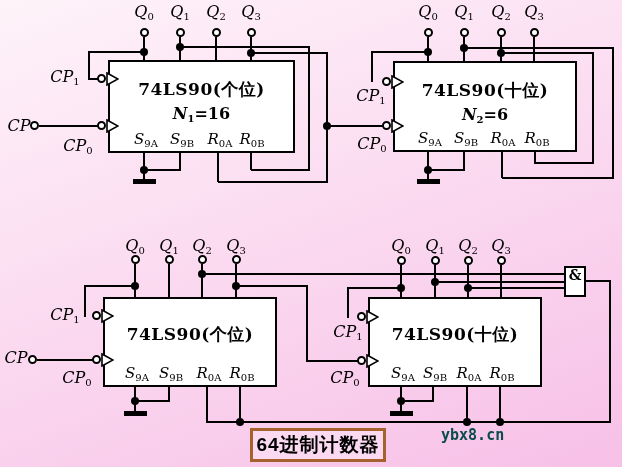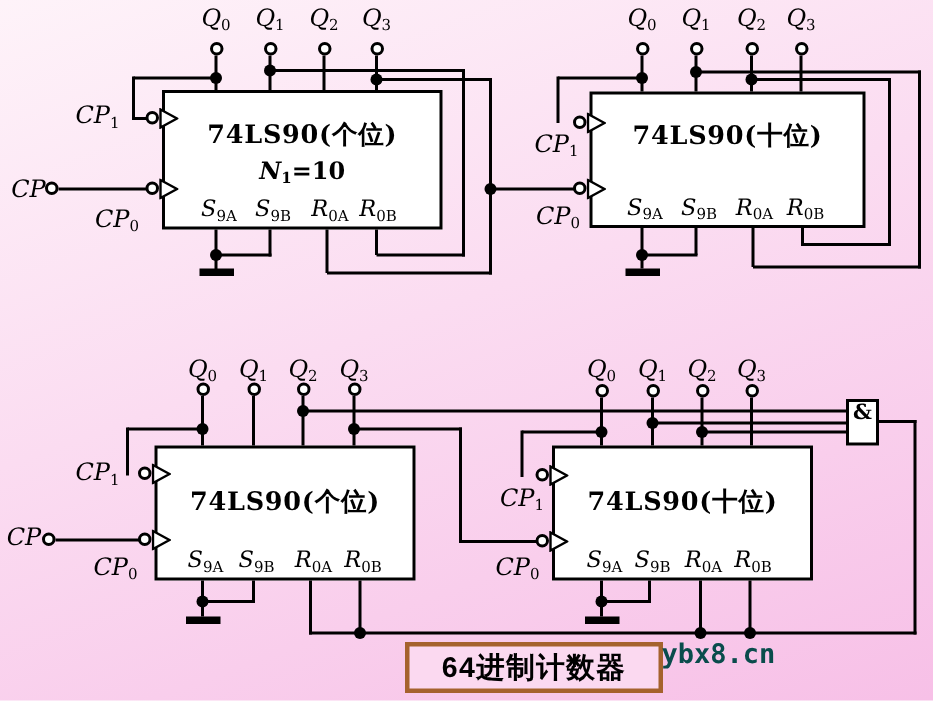--- a/index.html
+++ b/index.html
@@ -20,40 +20,41 @@
   .csub b{font-style:normal;}
   .pin{position:absolute;bottom:3px;transform:translateX(-50%);font-style:italic;font-size:15px;white-space:nowrap;}
   sub{font-style:normal;font-size:10px;vertical-align:-3px;line-height:0;}
   .qlbl{position:absolute;width:28px;text-align:center;font-style:italic;font-size:16px;}
   .cplbl{position:absolute;font-style:italic;font-size:16px;text-align:center;white-space:nowrap;}
   .caption{position:absolute;border:3px solid #a5622d;background:#fbd9f0;box-sizing:border-box;
     display:flex;align-items:center;justify-content:center;
     font-family:"Liberation Sans",sans-serif;font-weight:bold;font-size:19px;letter-spacing:1px;}
   .andgate{position:absolute;width:22px;height:31px;border:2px solid #000;background:#fff;box-sizing:border-box;
     text-align:center;font-weight:bold;font-size:14px;line-height:15px;font-family:"DejaVu Serif",serif;}
-  .wm{position:absolute;font-family:"DejaVu Sans Mono",monospace;font-weight:bold;font-size:18px;color:#0a4c4c;}
+  .wm{position:absolute;font-family:"DejaVu Sans Mono",monospace;font-weight:bold;font-size:15px;color:#0a4c4c;}
 </style>
 </head>
 <body>
 
 <div class="stage">
 
   <div class="layer">
 
     <div class="chip" style="left:108px;top:60px;width:187px;height:93px;">
       <div class="ctitle">74LS90(个位)</div>
-      <div class="csub"><em>N</em><sub>1</sub><b>=10</b></div>
+      <div class="csub"><em>N</em><sub>1</sub><b>=16</b></div>
       <span class="pin" style="left:36px"><em>S</em><sub>9A</sub></span>
       <span class="pin" style="left:72px"><em>S</em><sub>9B</sub></span>
       <span class="pin" style="left:110px"><em>R</em><sub>0A</sub></span>
       <span class="pin" style="left:142px"><em>R</em><sub>0B</sub></span>
     </div>
 
     <div class="chip" style="left:393px;top:61px;width:184px;height:91px;">
       <div class="ctitle">74LS90(十位)</div>
+      <div class="csub"><em>N</em><sub>2</sub><b>=6</b></div>
       <span class="pin" style="left:35px"><em>S</em><sub>9A</sub></span>
       <span class="pin" style="left:71px"><em>S</em><sub>9B</sub></span>
       <span class="pin" style="left:108px"><em>R</em><sub>0A</sub></span>
       <span class="pin" style="left:142px"><em>R</em><sub>0B</sub></span>
     </div>
 
     <span class="qlbl" style="left:130px;top:2px"><em>Q</em><sub>0</sub></span>
     <span class="qlbl" style="left:166px;top:2px"><em>Q</em><sub>1</sub></span>
     <span class="qlbl" style="left:202px;top:2px"><em>Q</em><sub>2</sub></span>
     <span class="qlbl" style="left:237px;top:2px"><em>Q</em><sub>3</sub></span>
@@ -266,18 +267,18 @@
 
     <i class="w" style="left:206px;top:387px;width:2px;height:36px"></i>
     <i class="w" style="left:239px;top:387px;width:2px;height:36px"></i>
     <i class="w" style="left:466px;top:387px;width:2px;height:36px"></i>
     <i class="w" style="left:499px;top:387px;width:2px;height:36px"></i>
     <i class="w" style="left:206px;top:421px;width:405px;height:2px"></i>
     <i class="dot" style="left:236px;top:418px"></i>
     <i class="dot" style="left:463px;top:418px"></i>
     <i class="dot" style="left:496px;top:418px"></i>
 
-    <div class="caption" style="left:270px;top:428px;width:172px;height:34px">
+    <div class="caption" style="left:250px;top:428px;width:136px;height:34px">
       <span>64进制计数器</span>
     </div>
     <div class="wm" style="left:441px;top:426px">ybx8.cn</div>
   </div>
 </div>
 
 </body></html>

